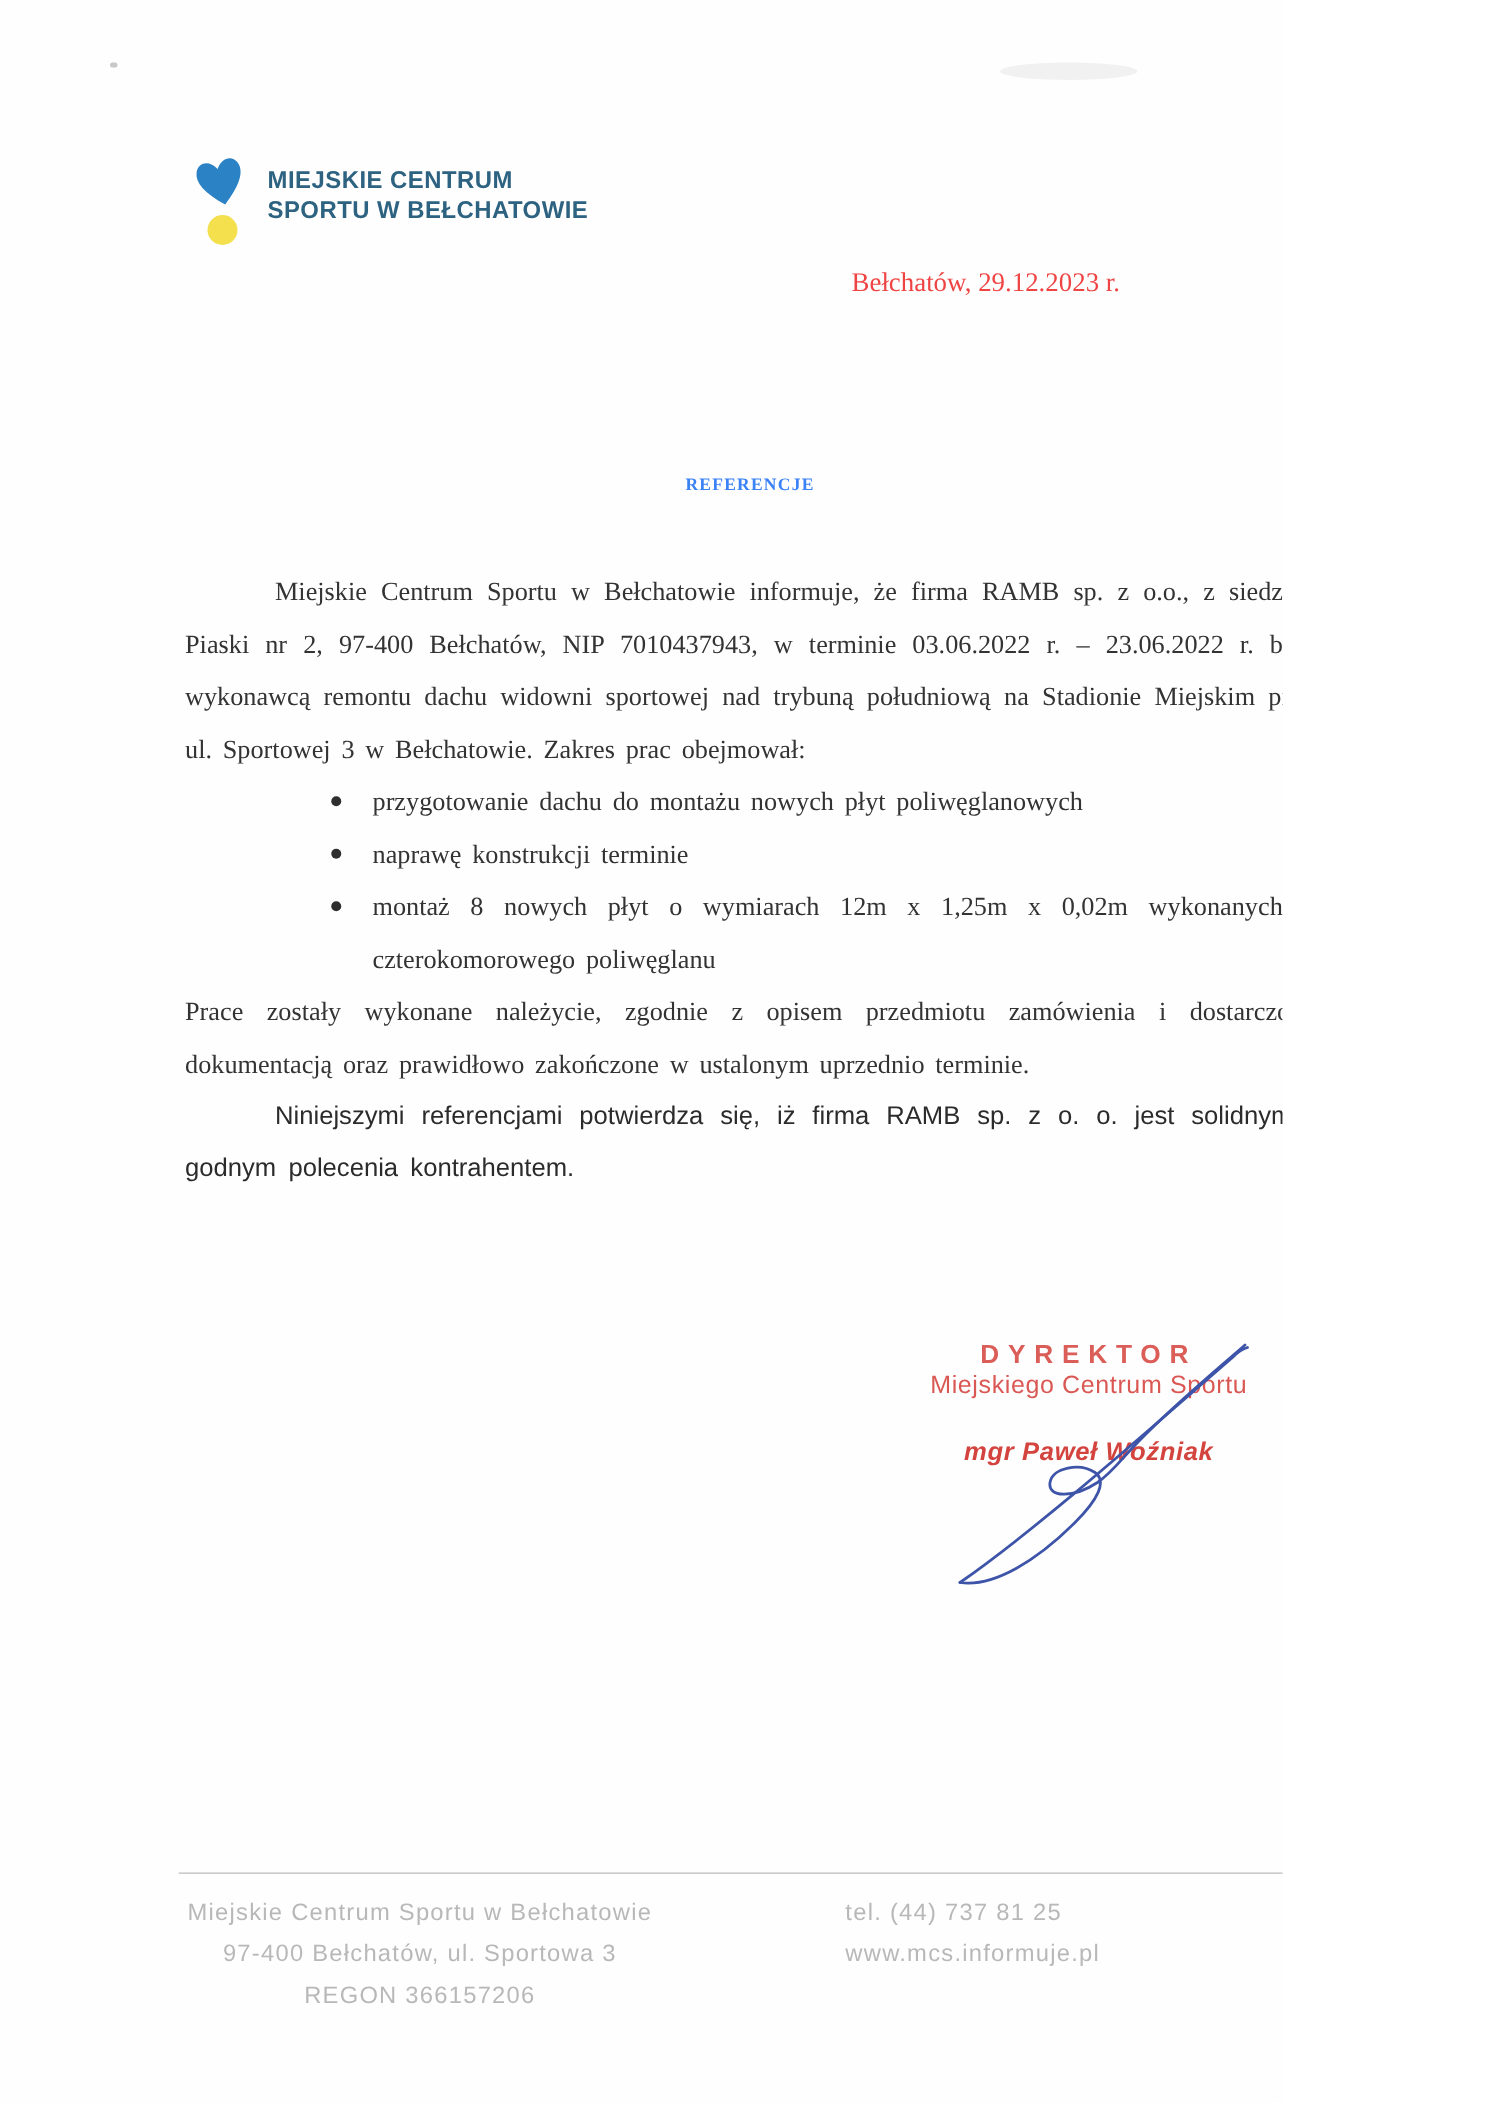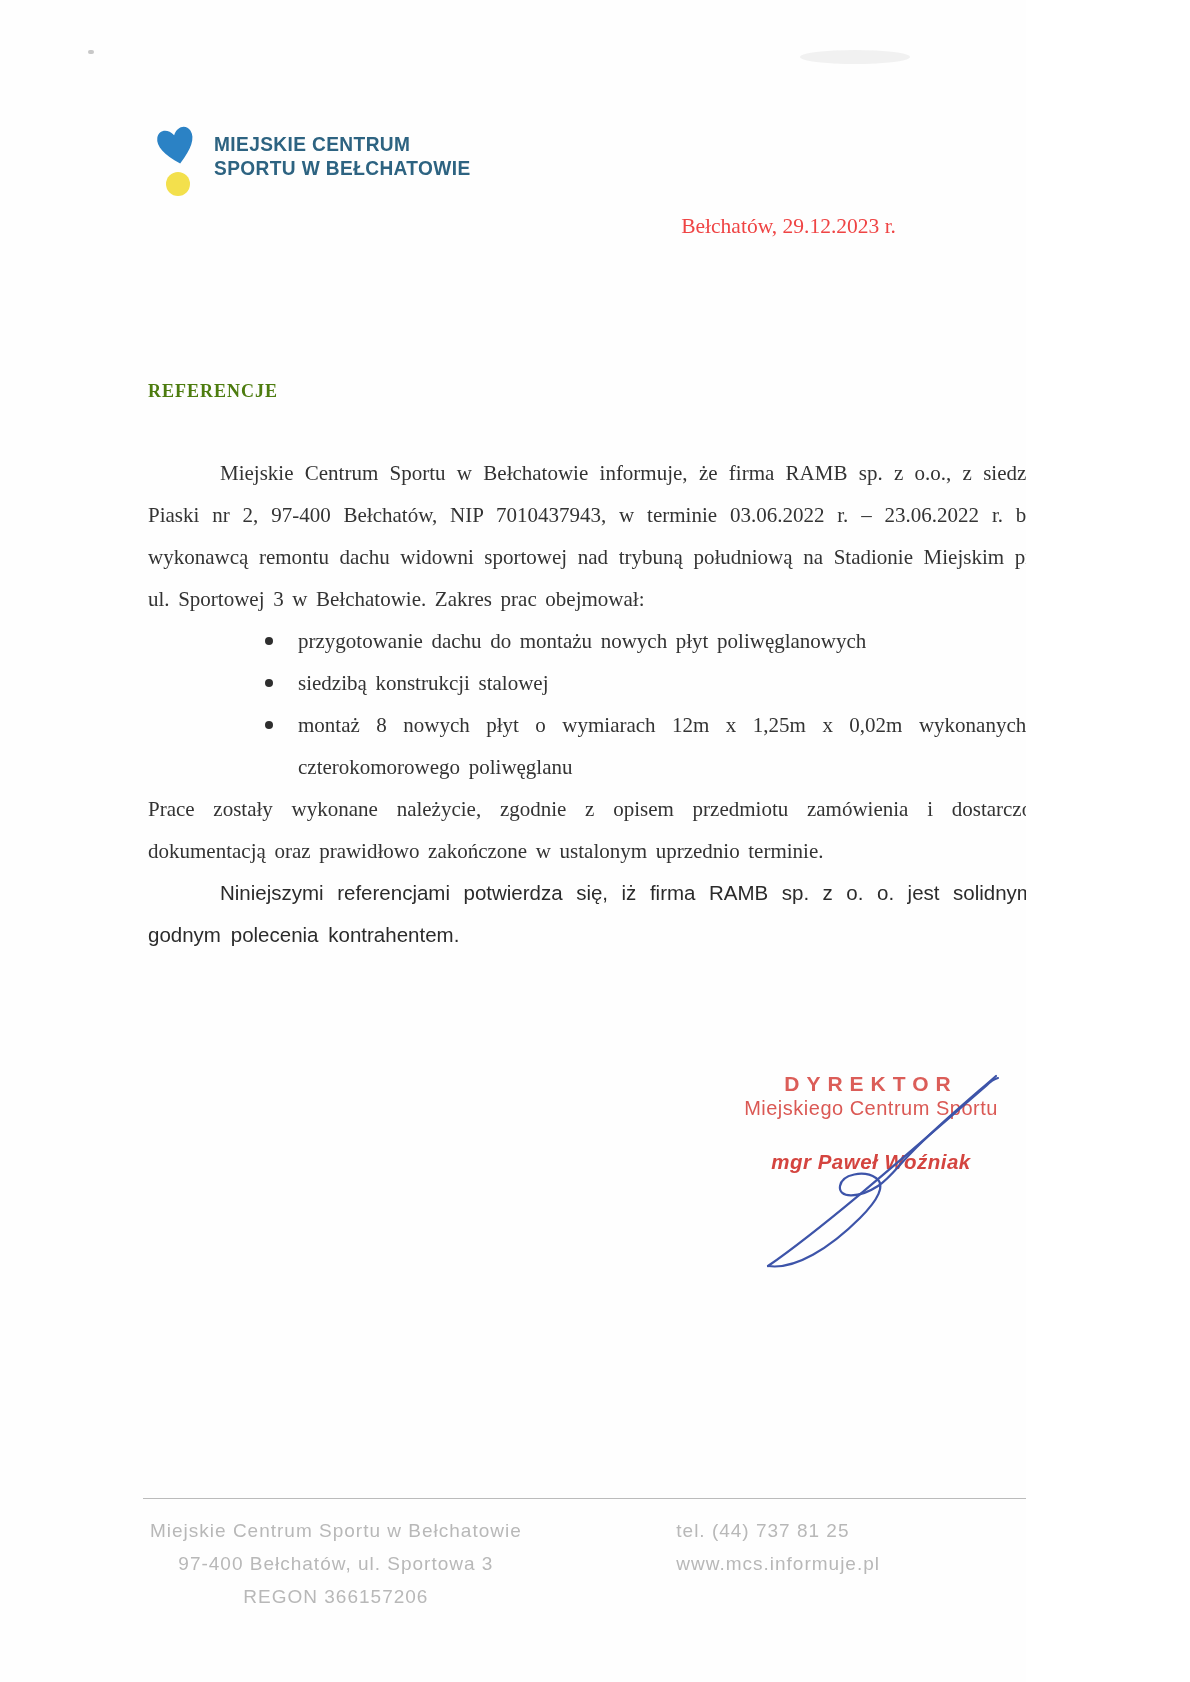--- a/index.html
+++ b/index.html
@@ -22,22 +22,22 @@
     font-family:"Liberation Sans", sans-serif;
     font-weight:bold;font-size:19.5px;line-height:24px;
     letter-spacing:.4px;color:#2d6381;
     transform:scaleX(.98);transform-origin:left;
   }
   
   .date-line{position:absolute;right:130px;top:214px;font-size:21.5px;color:#ef4444;}
   
   .doc-title{
     position:absolute;left:148px;top:381px;width:904px;
-    text-align:left;font-size:18px;font-weight:bold;
-    letter-spacing:1px;color:#4d7c0f;
+    text-align:center;font-size:14px;font-weight:bold;
+    letter-spacing:1px;color:#3b82f6;
   }
   
   .body-col{
     position:absolute;left:148px;top:452px;width:904px;
     font-size:21px;line-height:42px;color:#333;
     text-align:justify;word-spacing:.16em;
   }
   .para{margin:0;}
   .para.indent{text-indent:72px;}
   .bullets{list-style:none;margin:0;padding:0;}
@@ -97,21 +97,21 @@
 
   <div class="body-col">
     <p class="para indent">Miejskie Centrum Sportu w Bełchatowie informuje, że firma RAMB sp. z o.o., z siedzibą Piaski nr 2, 97-400 Bełchatów, NIP 7010437943, w terminie 03.06.2022 r. – 23.06.2022 r. była wykonawcą remontu dachu widowni sportowej nad trybuną południową na Stadionie Miejskim przy ul. Sportowej 3 w Bełchatowie. Zakres prac obejmował:</p>
     <ul class="bullets">
       <li>
         <span class="dot"></span>
         <span>przygotowanie dachu do montażu nowych płyt poliwęglanowych</span>
       </li>
       <li>
         <span class="dot"></span>
-        <span>siedzibą konstrukcji stalowej</span>
+        <span>naprawę konstrukcji terminie</span>
       </li>
       <li>
         <span class="dot"></span>
         <span>montaż 8 nowych płyt o wymiarach 12m x 1,25m x 0,02m wykonanych z czterokomorowego poliwęglanu</span>
       </li>
     </ul>
     <p class="para">Prace zostały wykonane należycie, zgodnie z opisem przedmiotu zamówienia i dostarczoną dokumentacją oraz prawidłowo zakończone w ustalonym uprzednio terminie.</p>
     <p class="para sans indent">Niniejszymi referencjami potwierdza się, iż firma RAMB sp. z o. o. jest solidnym i godnym polecenia kontrahentem.</p>
   </div>
 

